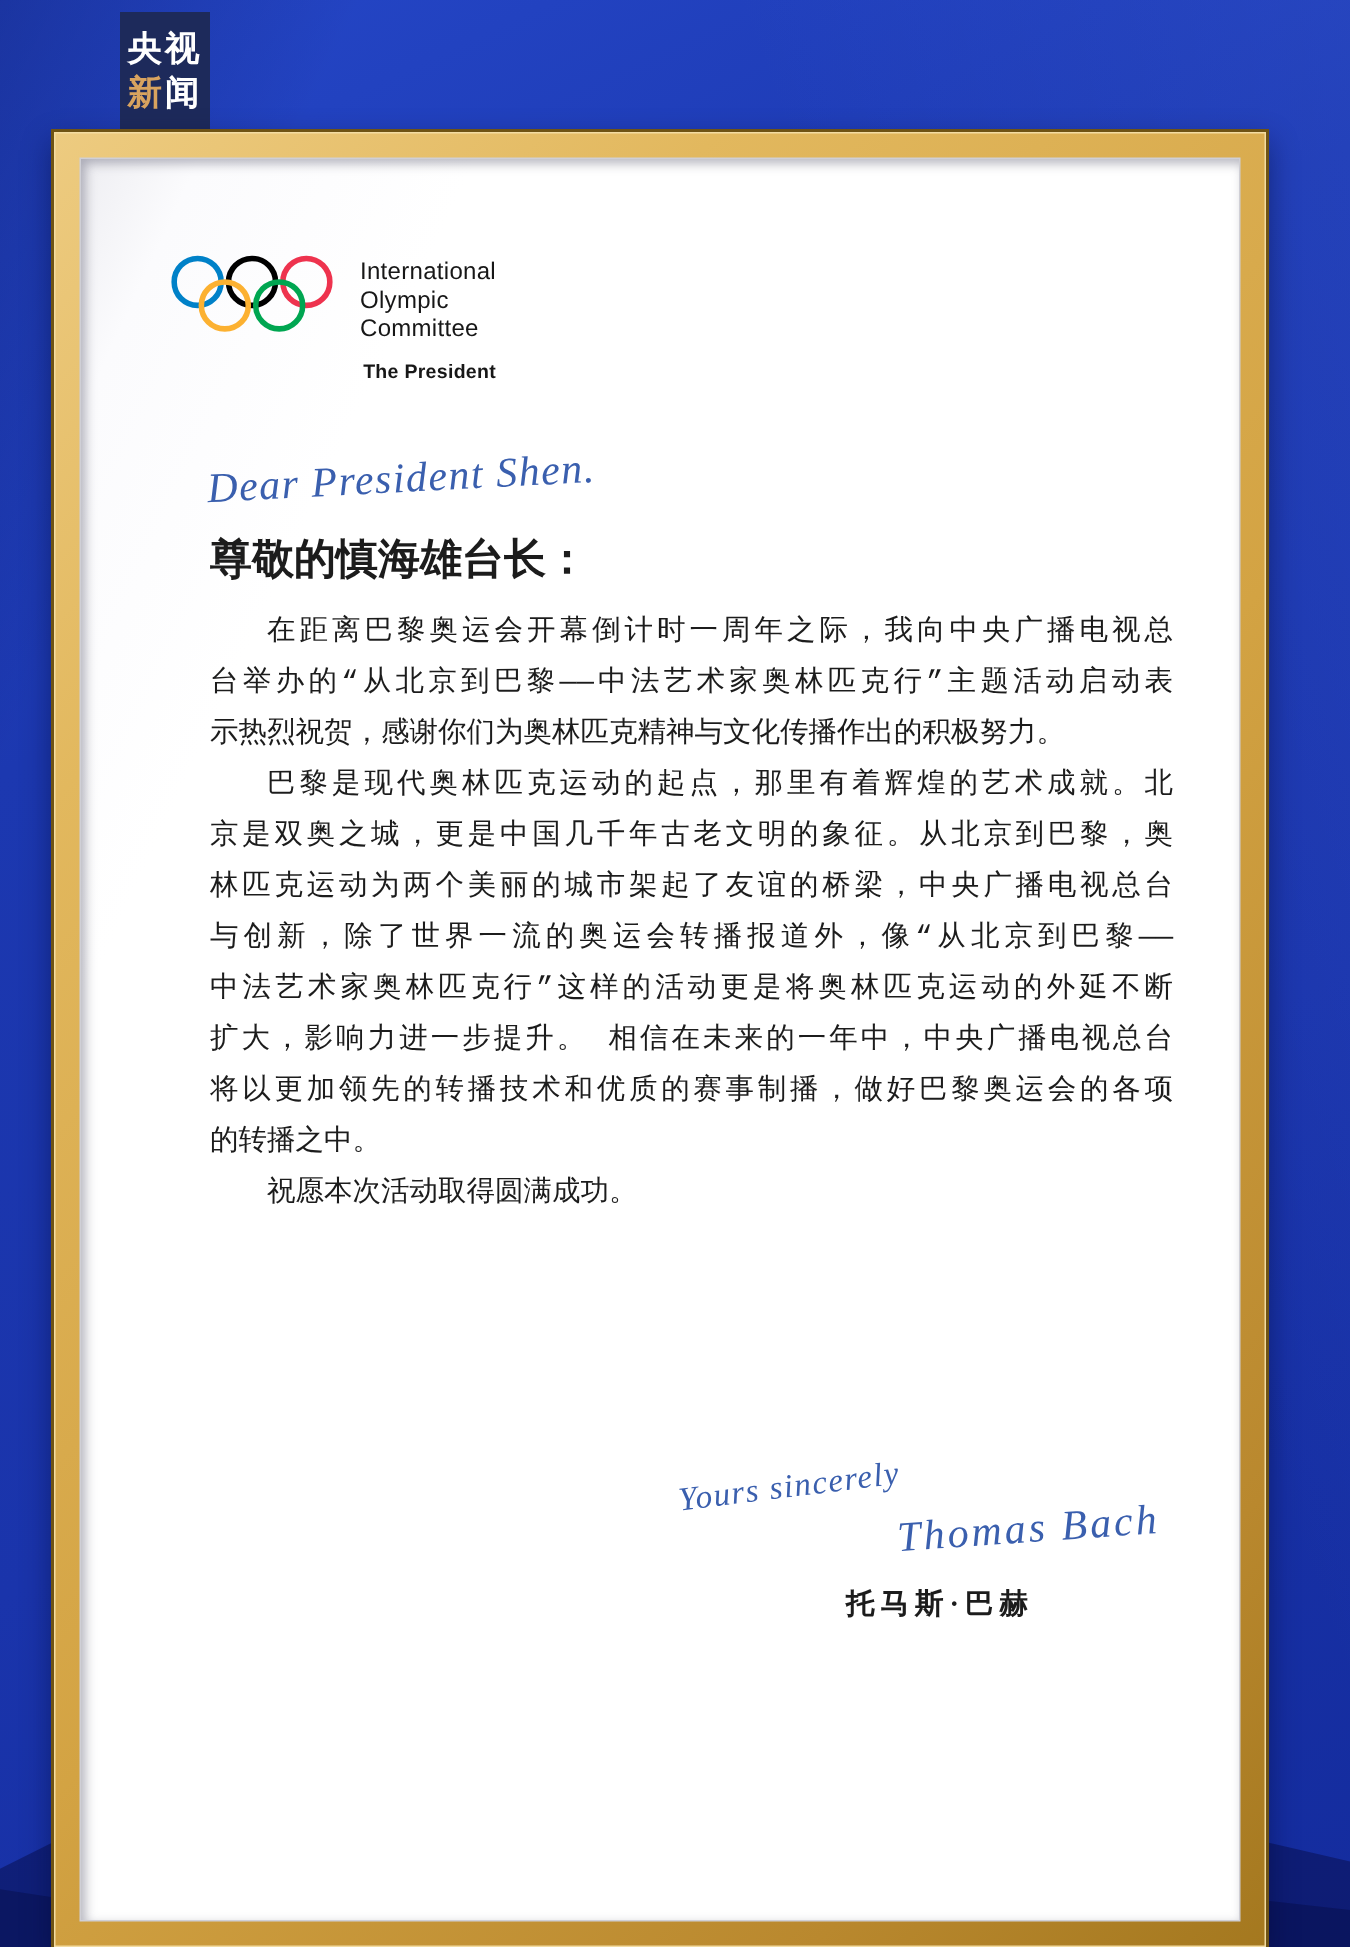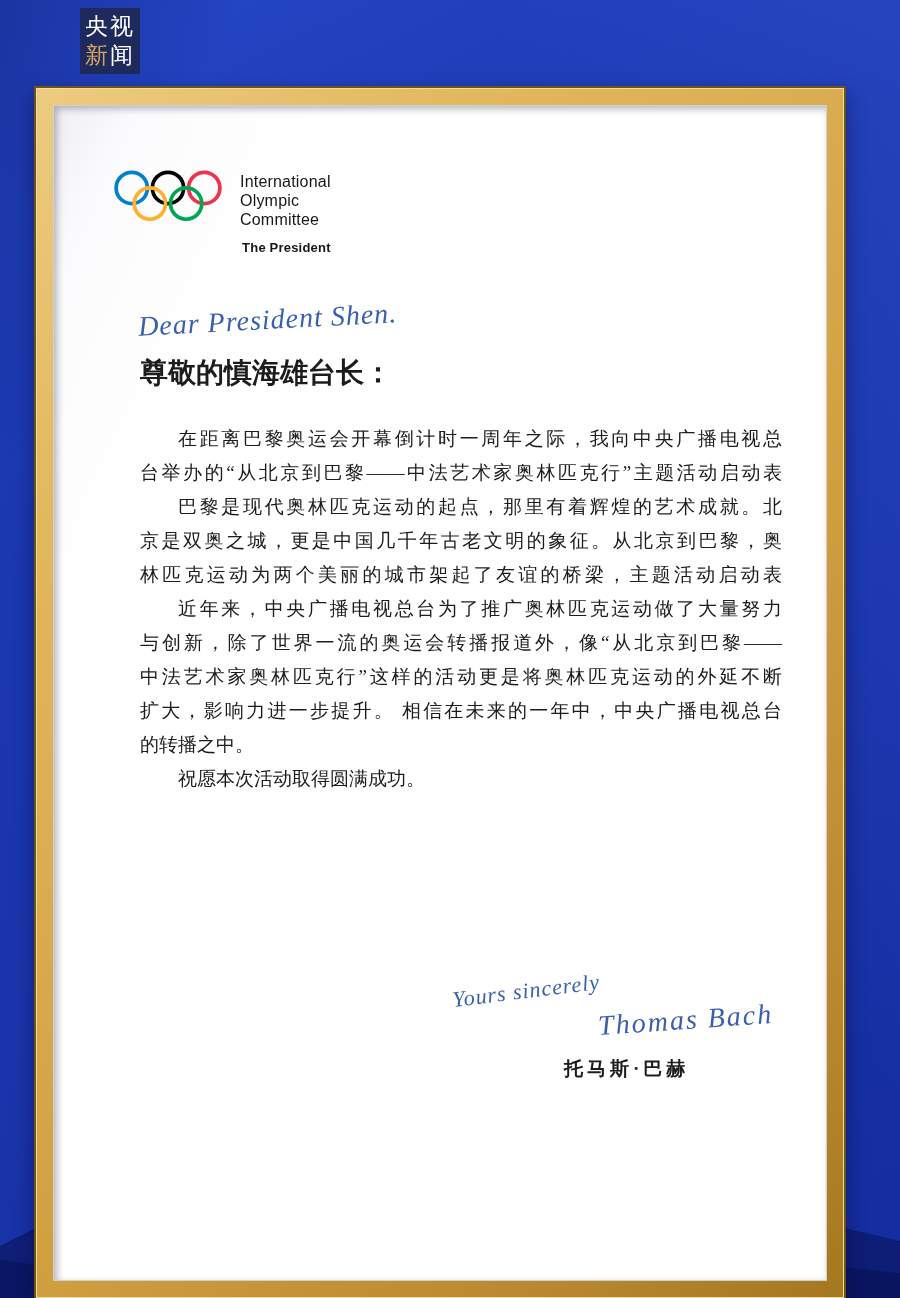--- a/index.html
+++ b/index.html
@@ -21,25 +21,25 @@
     clip-path:polygon(0 45%,7% 12%,16% 38%,27% 18%,38% 48%,50% 14%,58% 52%,69% 22%,80% 46%,90% 18%,100% 40%,100% 100%,0 100%);
   }
   .bg-hills2{
     position:absolute; left:0; bottom:0; width:900px; height:55px;
     background:rgba(7,14,70,.45);
     clip-path:polygon(0 30%,12% 60%,25% 25%,40% 65%,55% 30%,70% 60%,85% 28%,100% 55%,100% 100%,0 100%);
   }
 
   
   .cctv-badge{
-    position:absolute; left:80px; top:8px; width:60px; height:66px;
+    position:absolute; left:80px; top:8px; width:60px; height:78px;
     background:var(--logo-navy,#1d2a5b);
     display:flex; flex-direction:column; align-items:center; justify-content:center;
     font-family:"Liberation Sans","DejaVu Sans",sans-serif;
-    font-weight:400; font-size:23px; line-height:29px; color:#fff; letter-spacing:2px;
+    font-weight:700; font-size:23px; line-height:29px; color:#fff; letter-spacing:2px;
   }
   .cctv-badge .gold{ color:var(--logo-gold-char,#d8a35f); }
 
   
   .frame{
     position:absolute; left:34px; top:86px; width:812px; height:1214px;
     padding:18px;
     background:linear-gradient(135deg,#edcb80 0%,#e2b85e 22%,#d3a343 55%,#b9882e 85%,#a4781f 100%);
     border:2px solid #6f5314;
     box-shadow:0 8px 18px rgba(4,8,50,.45), inset 0 0 0 1px #f3dca2;
@@ -60,22 +60,22 @@
 
   
   .hand{ color:var(--ink-blue,#3a5fae); font-style:italic;
          font-family:"Liberation Serif","DejaVu Serif",serif; white-space:nowrap; }
   .dear{ position:absolute; left:84px; top:198px; font-size:28px; transform:rotate(-3deg); letter-spacing:1px; }
   .yours{ position:absolute; left:398px; top:872px; font-size:22px; transform:rotate(-7deg); letter-spacing:1px; }
   .sig{ position:absolute; left:544px; top:898px; font-size:28px; transform:rotate(-4deg); letter-spacing:2px; }
 
   
   .sal-cn{ position:absolute; left:86px; top:248px; font-size:28px; font-weight:600; }
-  .body-block{ position:absolute; left:86px; top:316px; width:642px;
-               font-size:19px; line-height:34px; }
+  .body-block{ position:absolute; left:86px; top:298px; width:642px;
+               font-size:19px; line-height:34px;font-family:Liberation Mono, monospace; }
   .line{ text-align:justify; text-align-last:justify; }
   .line.last{ text-align-last:left; }
   .line.ind{ text-indent:2em; }
   .name-cn{ position:absolute; left:510px; top:950px; font-size:19px; font-weight:600; letter-spacing:4px; }
 </style>
 </head>
 <body>
 
 <div class="canvas">
 
@@ -109,29 +109,30 @@
         <div class="title">The President</div>
       </div>
 
       <div class="hand dear">Dear President Shen.</div>
 
       <div class="sal-cn">尊敬的慎海雄台长：</div>
 
       <div class="body-block">
         <div class="line ind">在距离巴黎奥运会开幕倒计时一周年之际，我向中央广播电视总</div>
         <div class="line">台举办的“从北京到巴黎——中法艺术家奥林匹克行”主题活动启动表</div>
+        <div class="line last">示热烈祝贺，感谢你们为奥林匹克精神与文化传播作出的积极努力。</div>
 
         <div class="line ind">巴黎是现代奥林匹克运动的起点，那里有着辉煌的艺术成就。北</div>
         <div class="line">京是双奥之城，更是中国几千年古老文明的象征。从北京到巴黎，奥</div>
-        <div class="line">林匹克运动为两个美丽的城市架起了友谊的桥梁，主题活动启动表</div>
+        <div class="line">林匹克运动为两个美丽的城市架起了友谊的桥梁，中央广播电视总台</div>
 
-        <div class="line ind">近年来，中央广播电视总台为了推广奥林匹克运动做了大量努力</div>
         <div class="line">与创新，除了世界一流的奥运会转播报道外，像“从北京到巴黎——</div>
         <div class="line">中法艺术家奥林匹克行”这样的活动更是将奥林匹克运动的外延不断</div>
         <div class="line">扩大，影响力进一步提升。 相信在未来的一年中，中央广播电视总台</div>
+        <div class="line">将以更加领先的转播技术和优质的赛事制播，做好巴黎奥运会的各项</div>
         <div class="line last">的转播之中。</div>
 
         <div class="line ind last">祝愿本次活动取得圆满成功。</div>
       </div>
 
       <div class="hand yours">Yours sincerely</div>
       <div class="hand sig">Thomas Bach</div>
       <div class="name-cn">托马斯·巴赫</div>
 
     </div>

